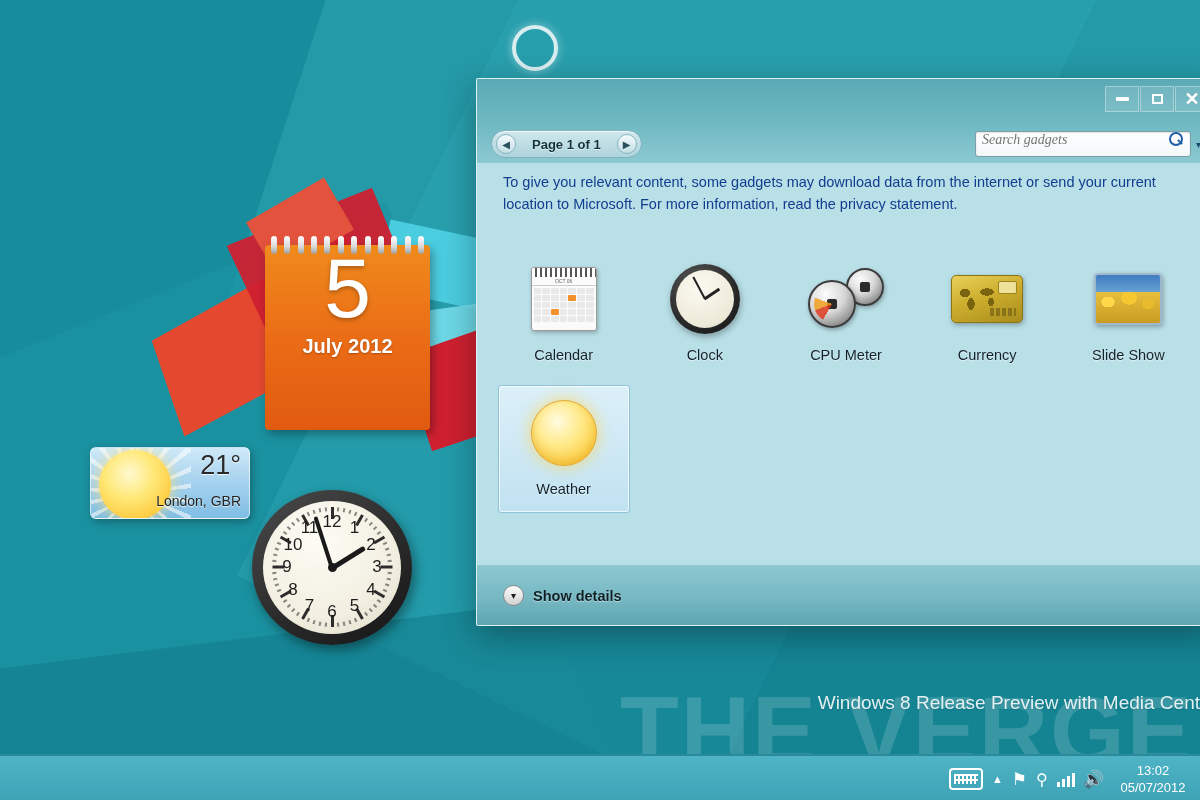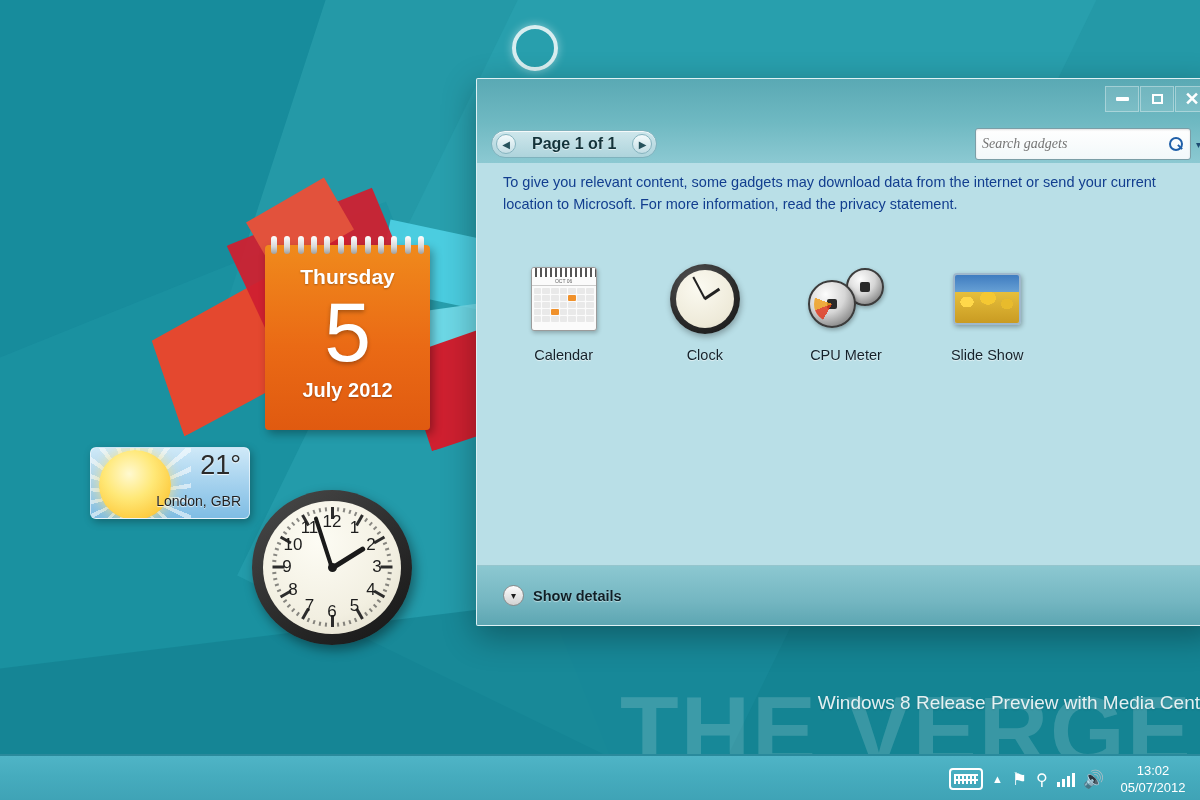--- a/index.html
+++ b/index.html
@@ -222,28 +222,28 @@
     box-shadow:inset 0 1px 0 rgba(255,255,255,.8);
   }
   #page-nav .navbtn {
     width:20px; height:20px; border-radius:50%;
     background:linear-gradient(180deg,#f4fbfc,#c4dee5);
     border:1px solid #86b4bf;
     display:flex; align-items:center; justify-content:center;
     font-size:10px; color:#27525c;
   }
   #page-nav .pagelabel {
-    padding:0 16px; font-size:16px; color:#14333a; font-weight:bold;
+    padding:0 16px; font-size:13px; color:#14333a; font-weight:bold;
     text-shadow:0 1px 0 rgba(255,255,255,.6);
   }
   #search-wrap {
     margin-left:auto; display:flex; align-items:center; gap:5px;
   }
   #search-box {
-    width:216px; height:32px; display:flex; align-items:center;
+    width:216px; height:26px; display:flex; align-items:flex-start;
     background:linear-gradient(180deg,#ffffff,#f2f8fa);
     border:1px solid #7b9ea7; border-radius:3px; padding:0 6px;
     box-shadow:inset 0 1px 2px rgba(0,0,0,.12);
   }
   #search-box input {
     flex:1; border:none; outline:none; background:transparent;
     font-family:"Liberation Serif", serif; font-style:italic;
     font-size:14px; color:#4b4b4b;
   }
   #search-box .mag {
@@ -497,21 +497,20 @@
       <i></i>
       <i></i>
       <i></i>
       <i></i>
       <i></i>
       <i></i>
       <i></i>
       <i></i>
       <i></i>
   </div>
-  <div class="cal-day">Thursday</div>
   <div class="cal-num">5</div>
   <div class="cal-month">July 2012</div>
 </div>
 
 <div id="gadget-weather">
   <div class="sunrays"></div>
   <div class="sun"></div>
   <div class="w-temp">21°</div>
   <div class="w-loc">London, GBR</div>
 </div>
@@ -696,25 +695,41 @@
           <div class="ic-cpu">
             <div class="g small"></div>
             <div class="g big"></div>
             <div class="arc"></div>
           </div>
         </div>
         <div class="label">CPU Meter</div>
       </div>
       <div class="gadget-cell">
         <div class="icon">
+          <div class="ic-currency">
+            <div class="map"></div>
+            <div class="chip"></div>
+            <div class="num"></div>
+          </div>
+        </div>
+        <div class="label">Currency</div>
+      </div>
+      <div class="gadget-cell">
+        <div class="icon">
           <div class="ic-slide">
             <div class="flowers"></div>
           </div>
         </div>
         <div class="label">Slide Show</div>
+      </div>
+      <div class="gadget-cell selected">
+        <div class="icon">
+          <div class="ic-weather"></div>
+        </div>
+        <div class="label">Weather</div>
       </div>
     </div>
 
   <div id="show-details">
     <div class="chev">▾</div>
     <div class="lbl">Show details</div>
   </div>
 </div>
 
 <div id="build-watermark">

